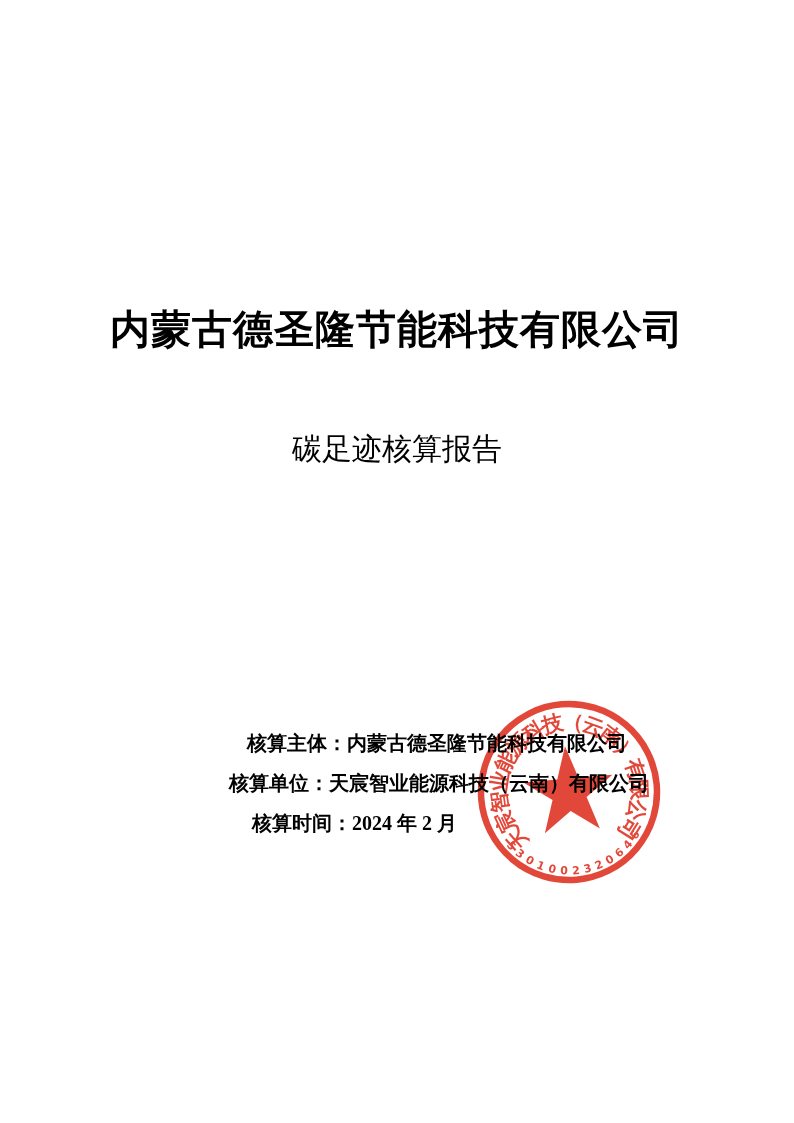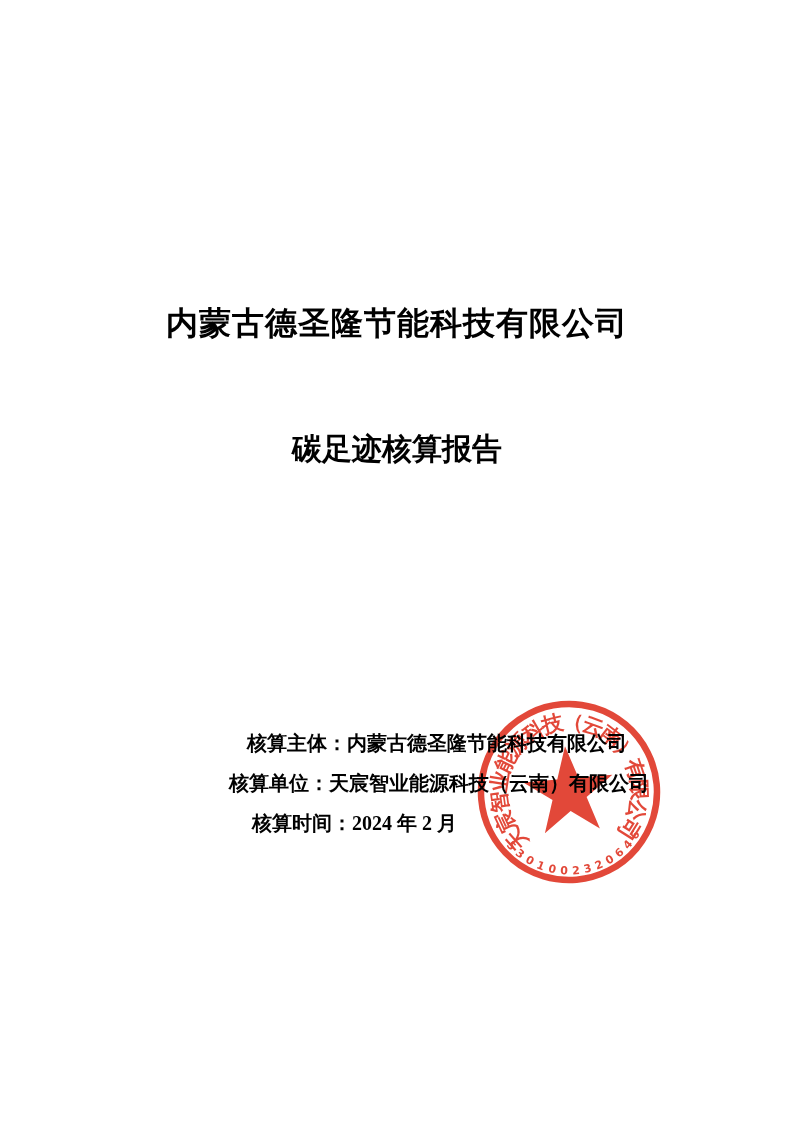--- a/index.html
+++ b/index.html
@@ -15,33 +15,33 @@
     overflow: hidden;
     font-family: "Liberation Serif", "DejaVu Serif", serif;
     color: #000000;
   }
   .doc-title {
     position: absolute;
     top: 302px;
     left: 0;
     width: 794px;
     text-align: center;
-    font-size: 32px;
+    font-size: 40px;
     font-weight: bold;
     letter-spacing: 1px;
     white-space: nowrap;
   }
   .doc-subtitle {
     position: absolute;
     top: 429px;
     left: 0;
     width: 794px;
     text-align: center;
     font-size: 30px;
-    font-weight: bold;
+    font-weight: normal;
     font-family: "Liberation Sans", "DejaVu Sans", sans-serif;
     white-space: nowrap;
   }
   .info-line {
     position: absolute;
     font-size: 20px;
     font-weight: bold;
     white-space: nowrap;
     z-index: 1;
   }

